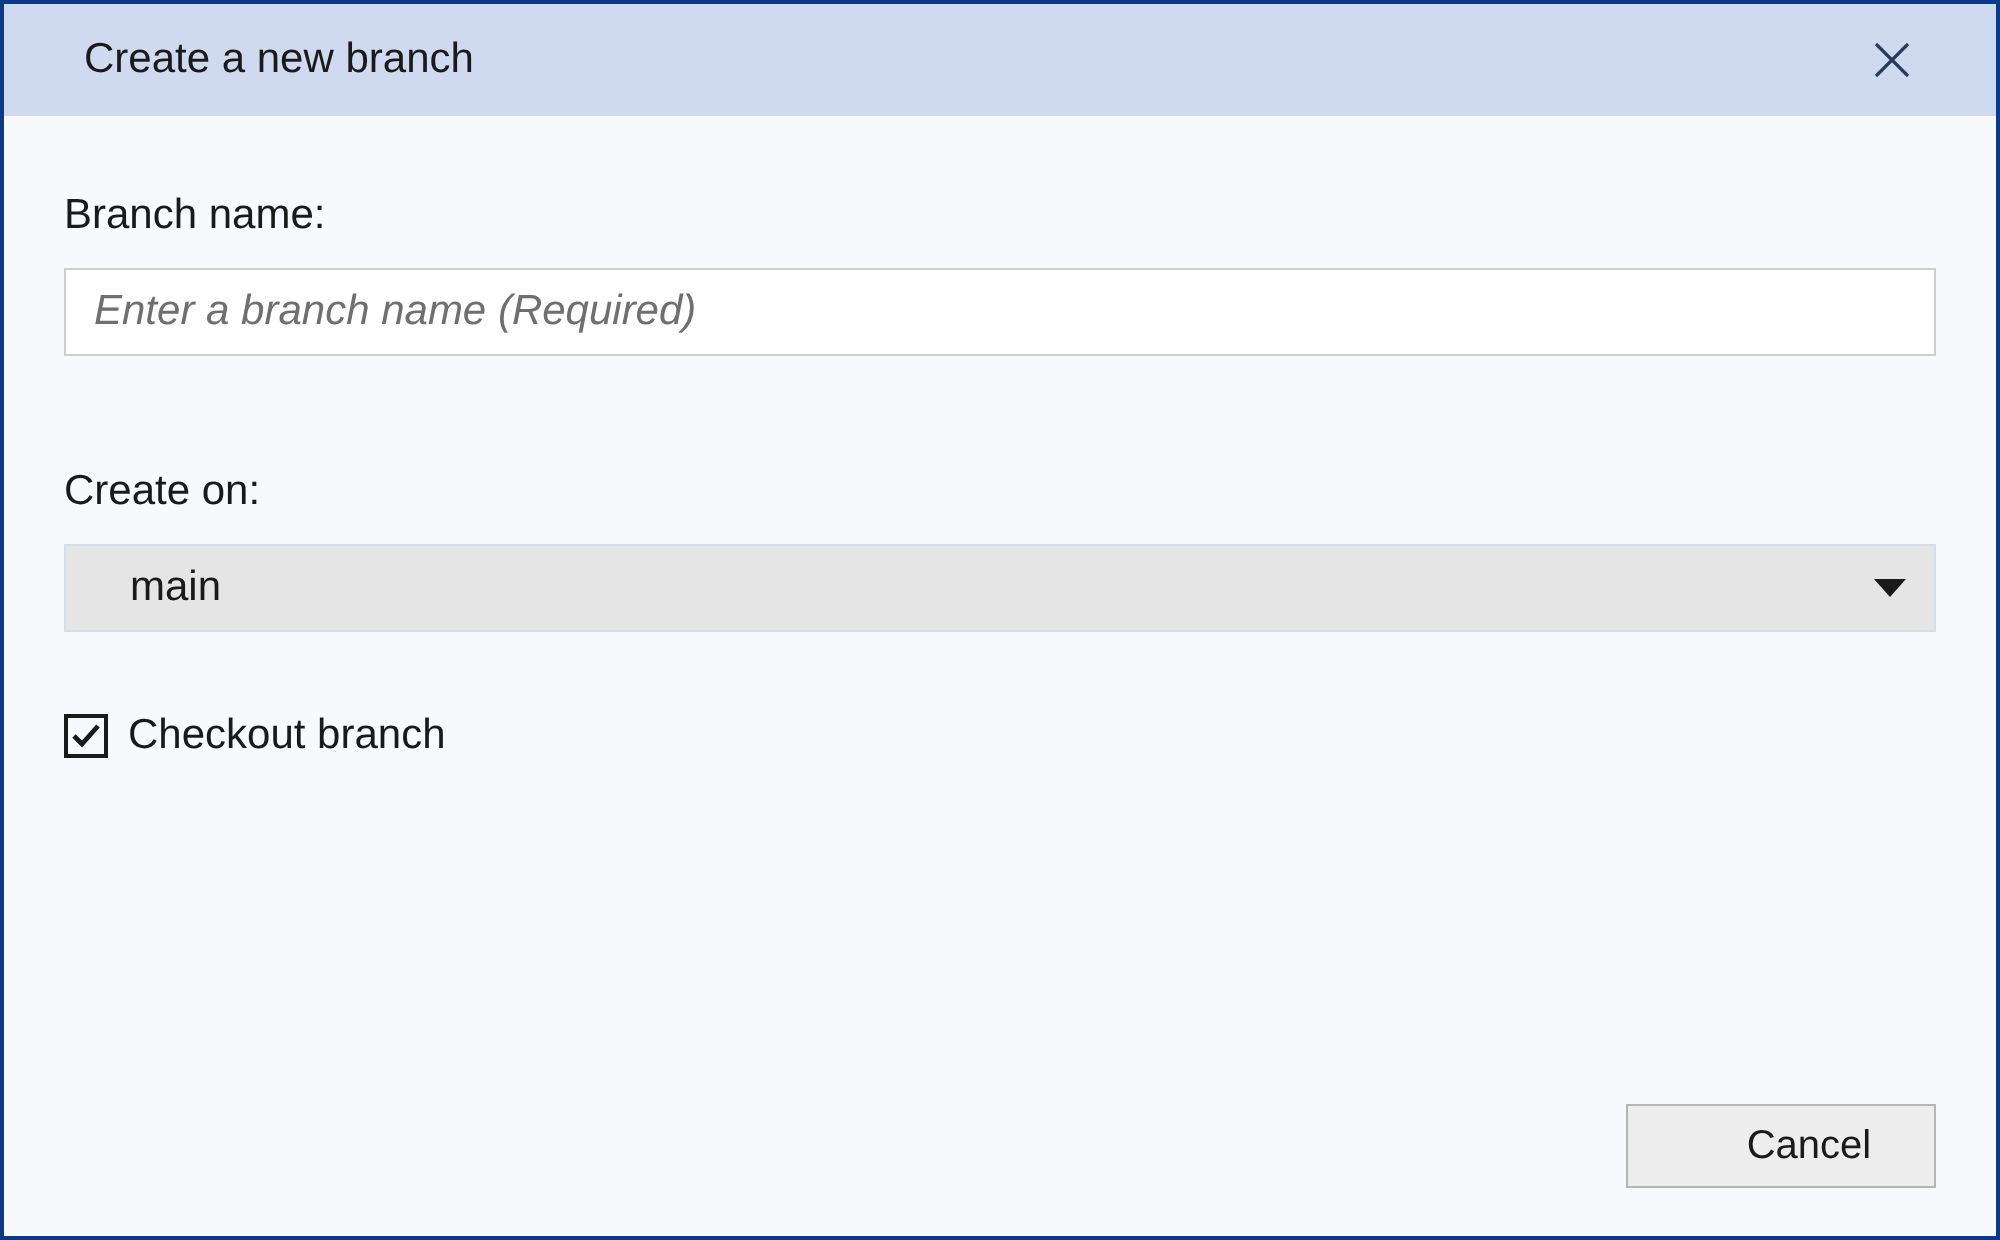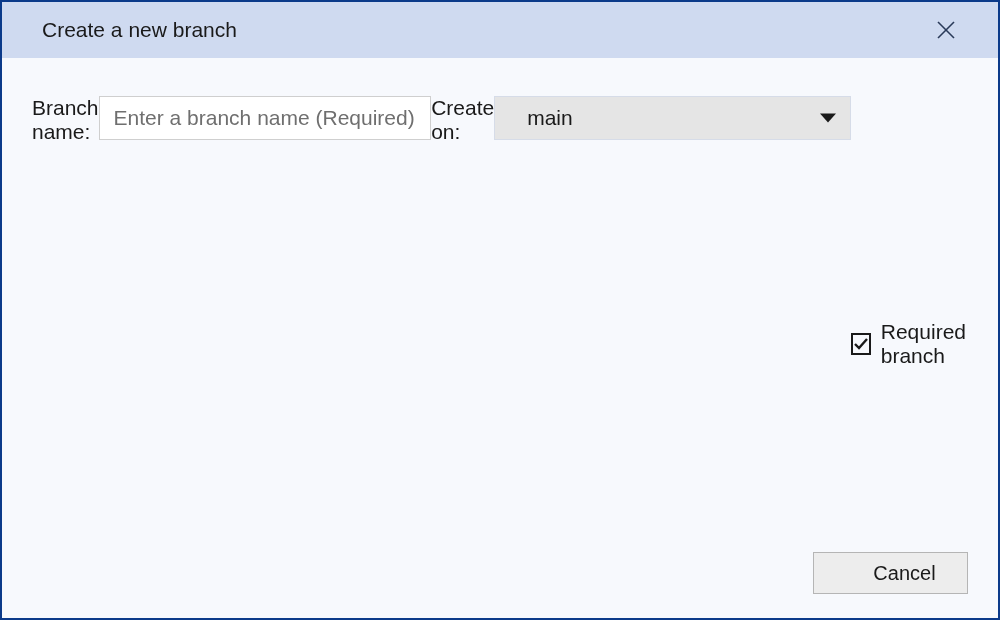--- a/index.html
+++ b/index.html
@@ -37,36 +37,37 @@
       align-items: center;
       justify-content: center;
       cursor: pointer;
       color: #2a3a5a;
     }
     .close-btn svg { display: block; }
     .content {
       flex: 1;
       padding: 38px 30px 0 30px;
       display: flex;
-      flex-direction: row;
+      flex-direction: column;
     }
     .field-label {
       font-size: 21px;
       color: #1a1a1a;
       margin-bottom: 14px;
     }
     .text-input {
       width: 100%;
       height: 44px;
       border: 1px solid #cfcfcf;
       background: #ffffff;
       font-size: 21px;
       padding: 0 14px;
       color: #1a1a1a;
       outline: none;
+      font-style: italic;
     }
     .text-input::placeholder { color: #6f6f6f; }
     .gap-large { height: 56px; }
     .select-wrap {
       position: relative;
       width: 100%;
       height: 44px;
       border: 1px solid #d6dce8;
       background: #e5e5e5;
       display: flex;
@@ -161,20 +162,20 @@
       <div class="select-value">main</div>
       <div class="select-caret"></div>
     </div>
 
     <div class="checkbox-row">
       <div class="checkbox">
         <svg width="16" height="16" viewBox="0 0 16 16">
           <polyline points="2,8 6,12 14,3" fill="none" stroke="#1a1a1a" stroke-width="2.4"></polyline>
         </svg>
       </div>
-      <div class="checkbox-label">Required branch</div>
+      <div class="checkbox-label">Checkout branch</div>
     </div>
   </div>
 
   <div class="footer">
     <div class="btn cancel">Cancel</div>
   </div>
 </div>
 
 </body></html>

